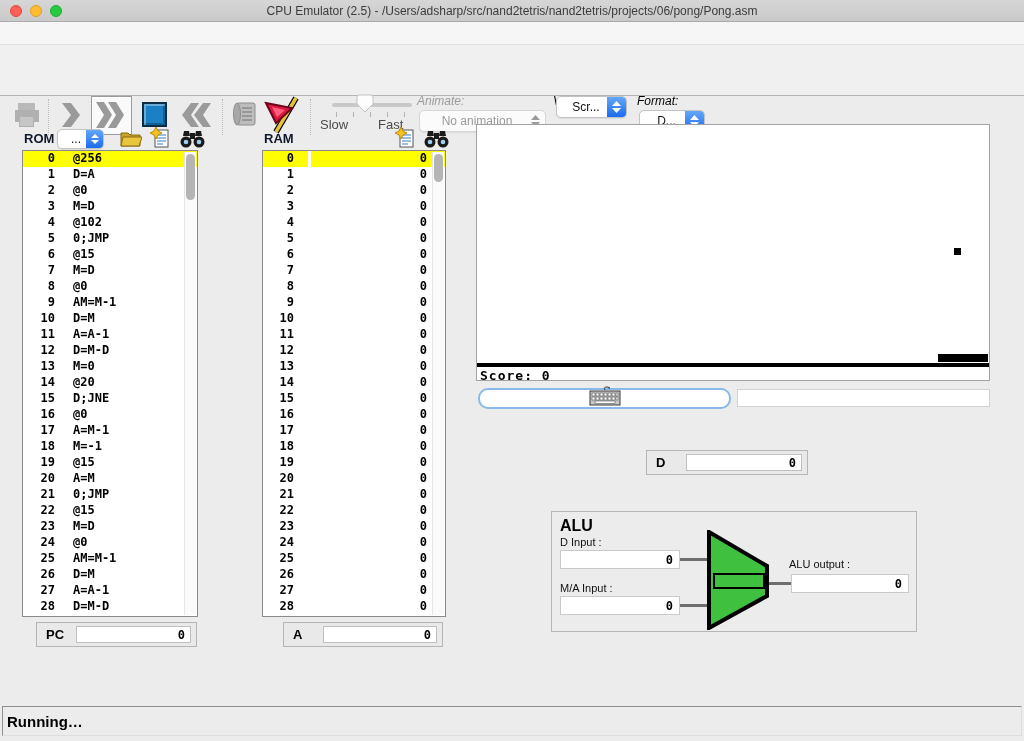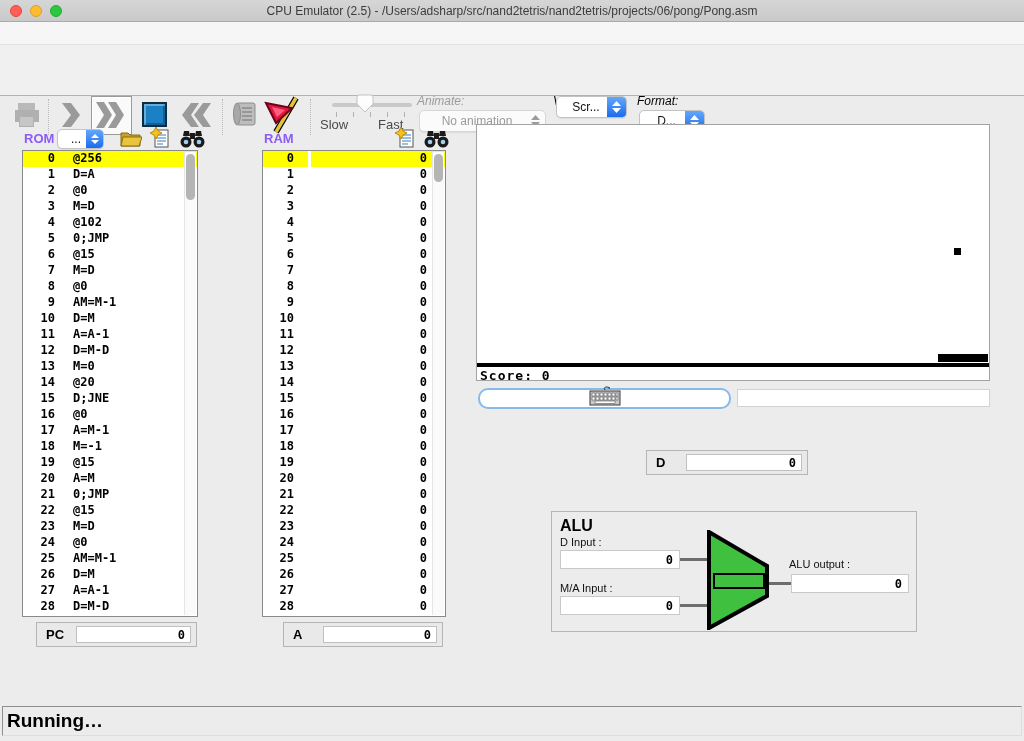--- a/index.html
+++ b/index.html
@@ -44,21 +44,21 @@
   .combo .txt { flex:1; text-align:center; font-size:12px; color:#111; display:flex; align-items:center; justify-content:center;margin-left:8px; }
   .combo .cap { width:19px; background:linear-gradient(#64a7f8,#1a6cf0); display:flex; flex-direction:column;
     align-items:center; justify-content:center; gap:2px; }
   .combo.disabled { background:#fbfbfb; border-color:#d6d6d6; }
   .combo.disabled .txt { color:#9b9b9b; }
   .combo.disabled .cap { background:transparent; }
   .tool-label { position:absolute; top:49px; font-size:12px; color:#000;font-style:italic; }
   .tool-label.dim { color:#9b9b9b; }
 
   
-  .panel-title { position:absolute; font-size:13px; font-weight:bold; color:#8b5cf6; }
+  .panel-title { position:absolute; font-size:13px; font-weight:bold; color:#0f172a; }
   .list { position:absolute; background:#fff; border:1px solid #8a8a8a; overflow:hidden; }
   .row { display:flex; height:16px; line-height:16px; font:700 12px "DejaVu Sans Mono", monospace; color:#000; }
   .row.selected { background:#ffff00; }
   .rom-row .addr { width:32px; text-align:right; margin-right:18px; }
   .rom-row .instr { flex:1; }
   .ram-row .addr { width:48px; text-align:right; padding-right:14px; border-right:3px solid transparent; }
   .ram-row.selected .addr { border-right-color:#fff; }
   .ram-row .val { flex:1; text-align:right; padding-right:18px; }
   .scrollbar { position:absolute; right:1px; top:1px; bottom:1px; width:12px; background:#fafafa; border-left:1px solid #e6e6e6; }
   .thumb { position:absolute; left:1px; width:9px; border-radius:5px; background:#b5b5b5; }
@@ -84,21 +84,21 @@
   .alu-panel { position:absolute; left:551px; top:511px; width:366px; height:121px; background:#ececec; border:1px solid #b5b5b5; }
   .alu-title { position:absolute; left:8px; top:5px; font-size:16px; font-weight:bold; }
   .alu-lbl { position:absolute; font-size:11px; color:#111; }
   .alufld { position:absolute; background:#fff; border:1px solid #c9c9c9; width:120px; height:19px;
     font:700 12px "DejaVu Sans Mono", monospace; text-align:right; padding:2px 6px; }
   .wire { position:absolute; height:3px; background:#6e6e6e; }
 
   
   .statusbar { position:absolute; left:2px; top:706px; width:1020px; height:30px; background:#ececec;
     border:1px solid; border-color:#8f8f8f #dedede #dedede #8f8f8f; display:flex; align-items:center; }
-  .statusbar span { font-size:19px; font-weight:bold; padding-left:4px; }
+  .statusbar span { font-size:15px; font-weight:bold; padding-left:4px; }
 </style>
 </head>
 <body>
 
 <div class="titlebar">
   <div class="traffic">
     <div class="light red"></div>
     <div class="light yellow"></div>
     <div class="light green"></div>
   </div>

